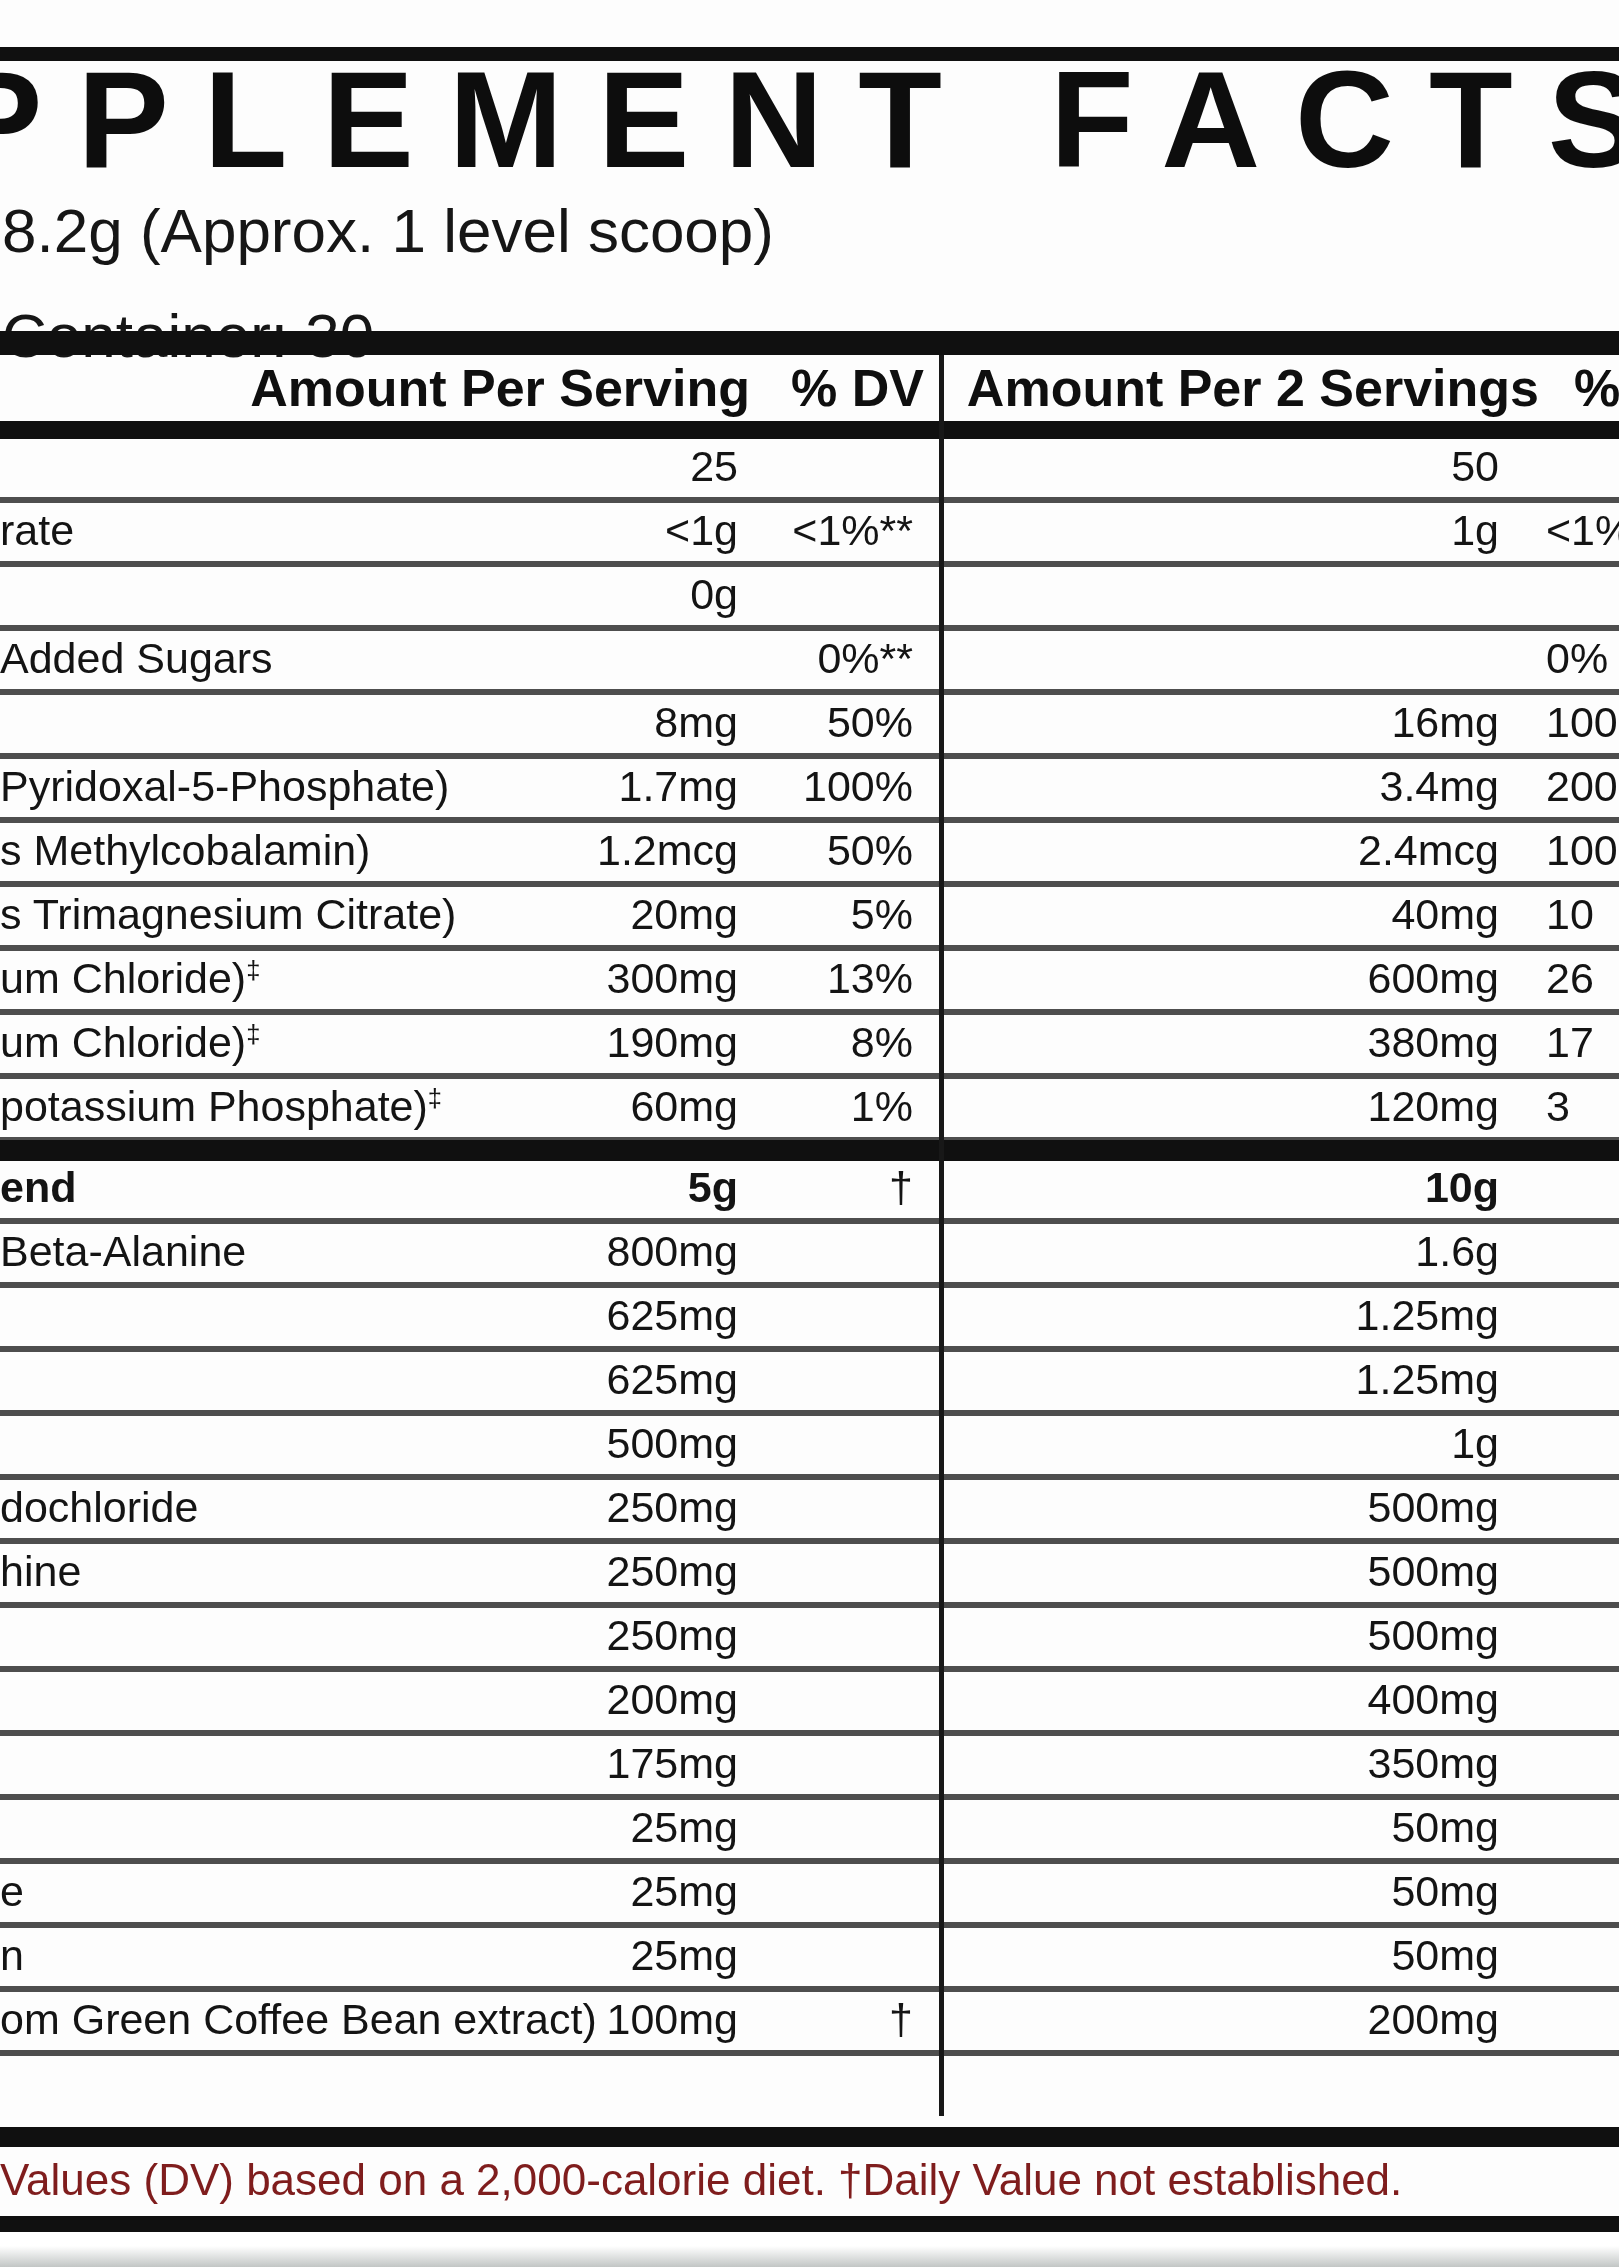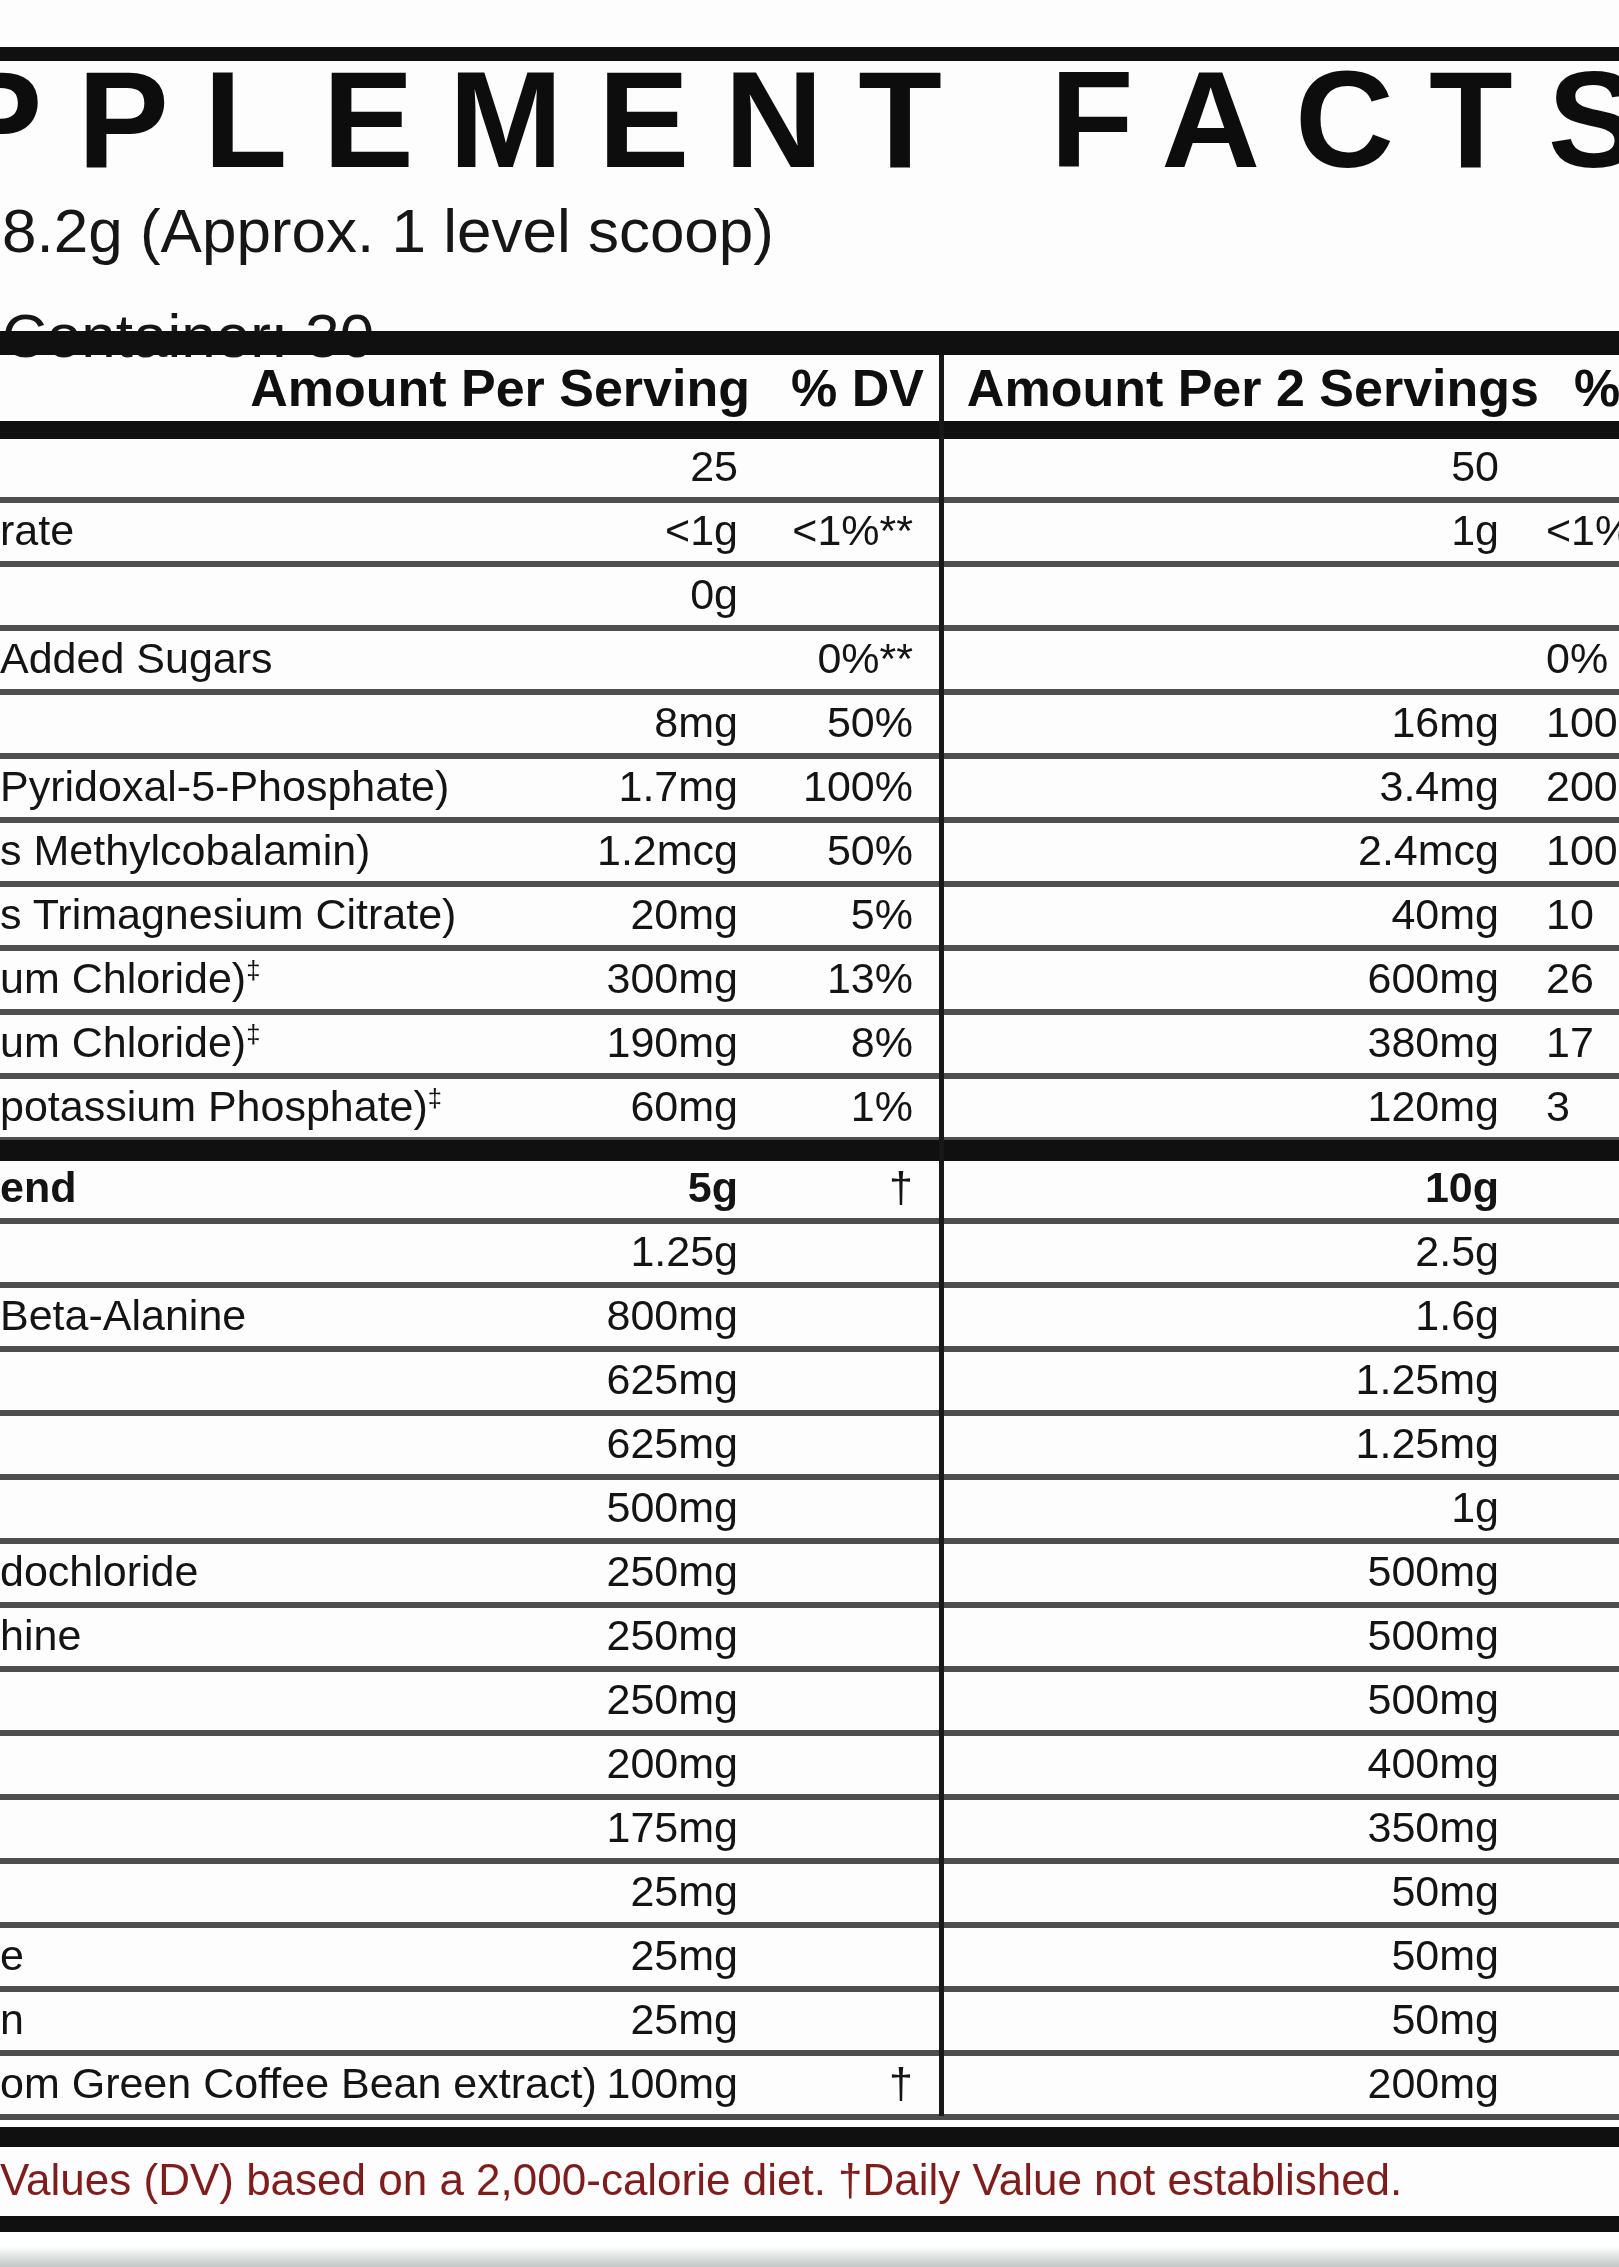--- a/index.html
+++ b/index.html
@@ -214,30 +214,20 @@
           <span class="lab">end</span>
           <span class="mark"></span>
         </span>
         <span class="cell a1">5g</span>
         <span class="cell dv1">†</span>
         <span class="cell a2">10g</span>
         <span class="cell dv2"></span>
       </div>
       <div class="row">
         <span class="cell labwrap">
-          <span class="lab"></span>
-          <span class="mark"></span>
-        </span>
-        <span class="cell a1">1.25g</span>
-        <span class="cell dv1"></span>
-        <span class="cell a2">2.5g</span>
-        <span class="cell dv2"></span>
-      </div>
-      <div class="row">
-        <span class="cell labwrap">
           <span class="lab">Beta-Alanine</span>
           <span class="mark"></span>
         </span>
         <span class="cell a1">800mg</span>
         <span class="cell dv1"></span>
         <span class="cell a2">1.6g</span>
         <span class="cell dv2"></span>
       </div>
       <div class="row">
         <span class="cell labwrap">

